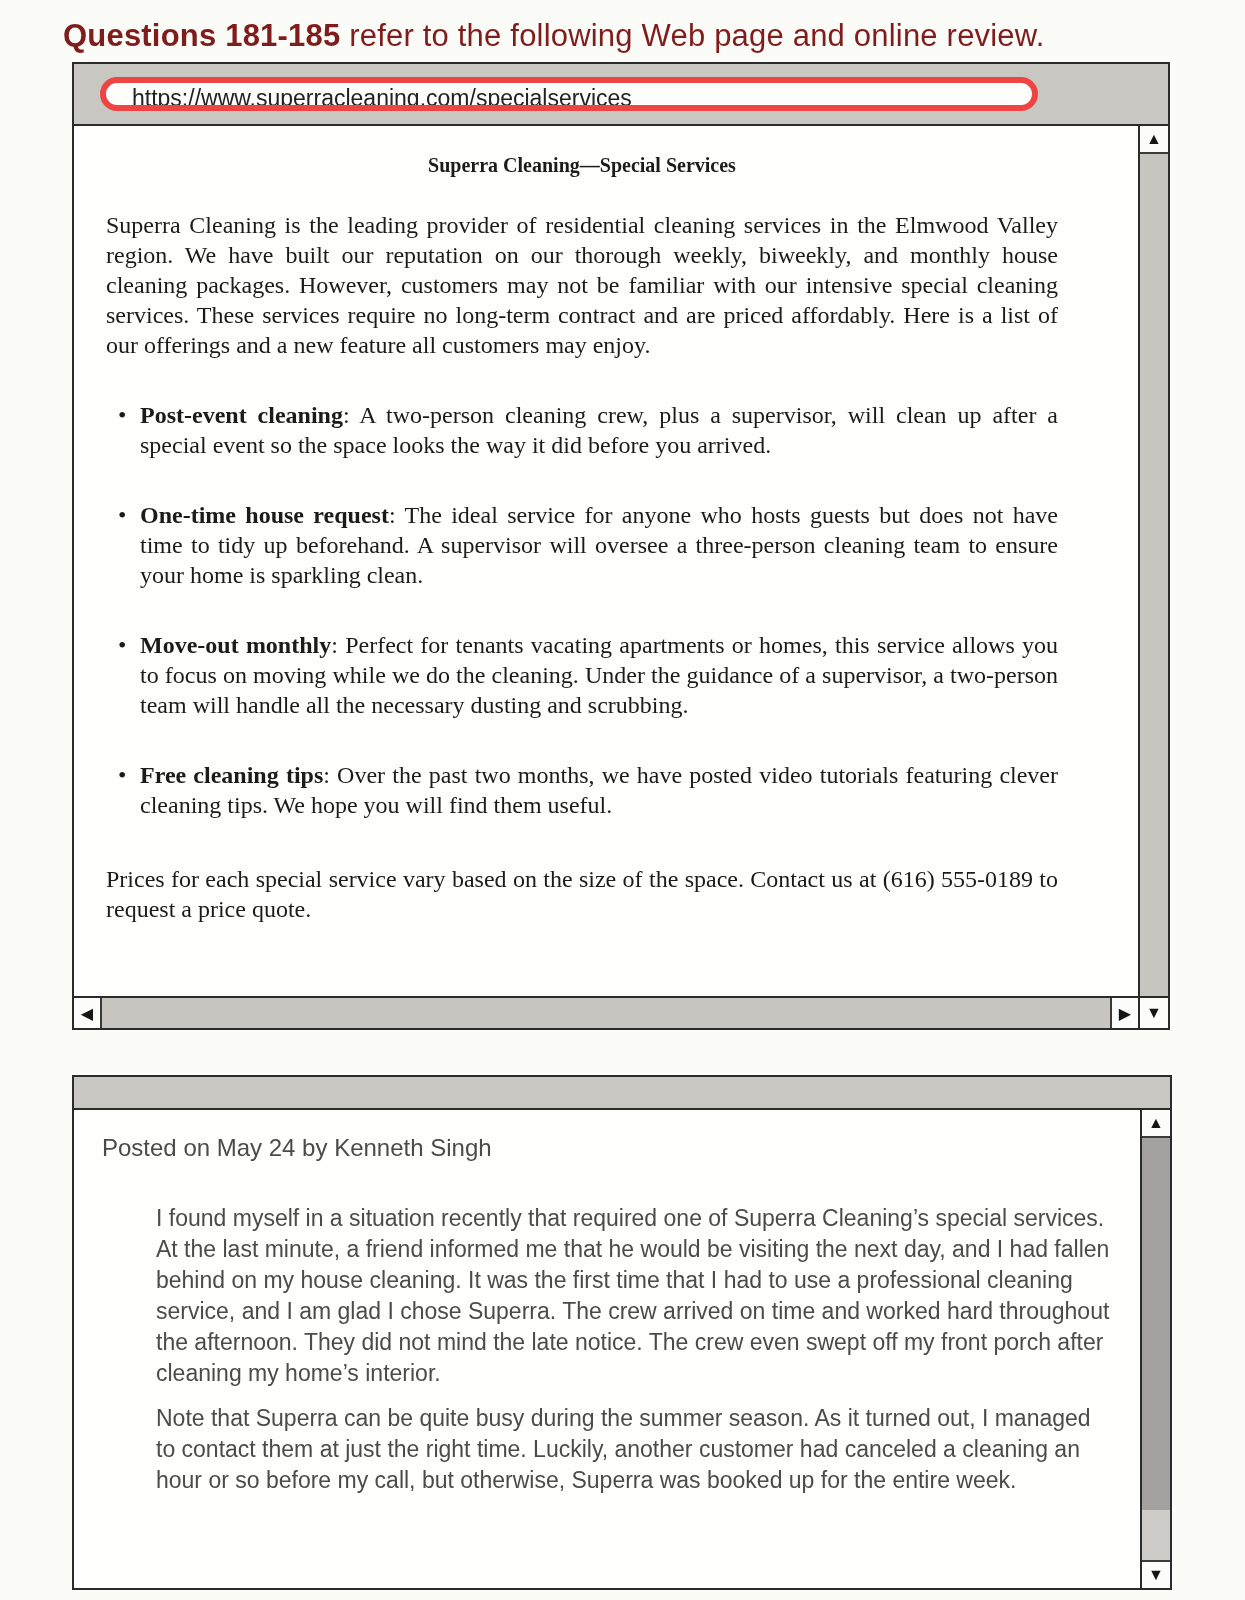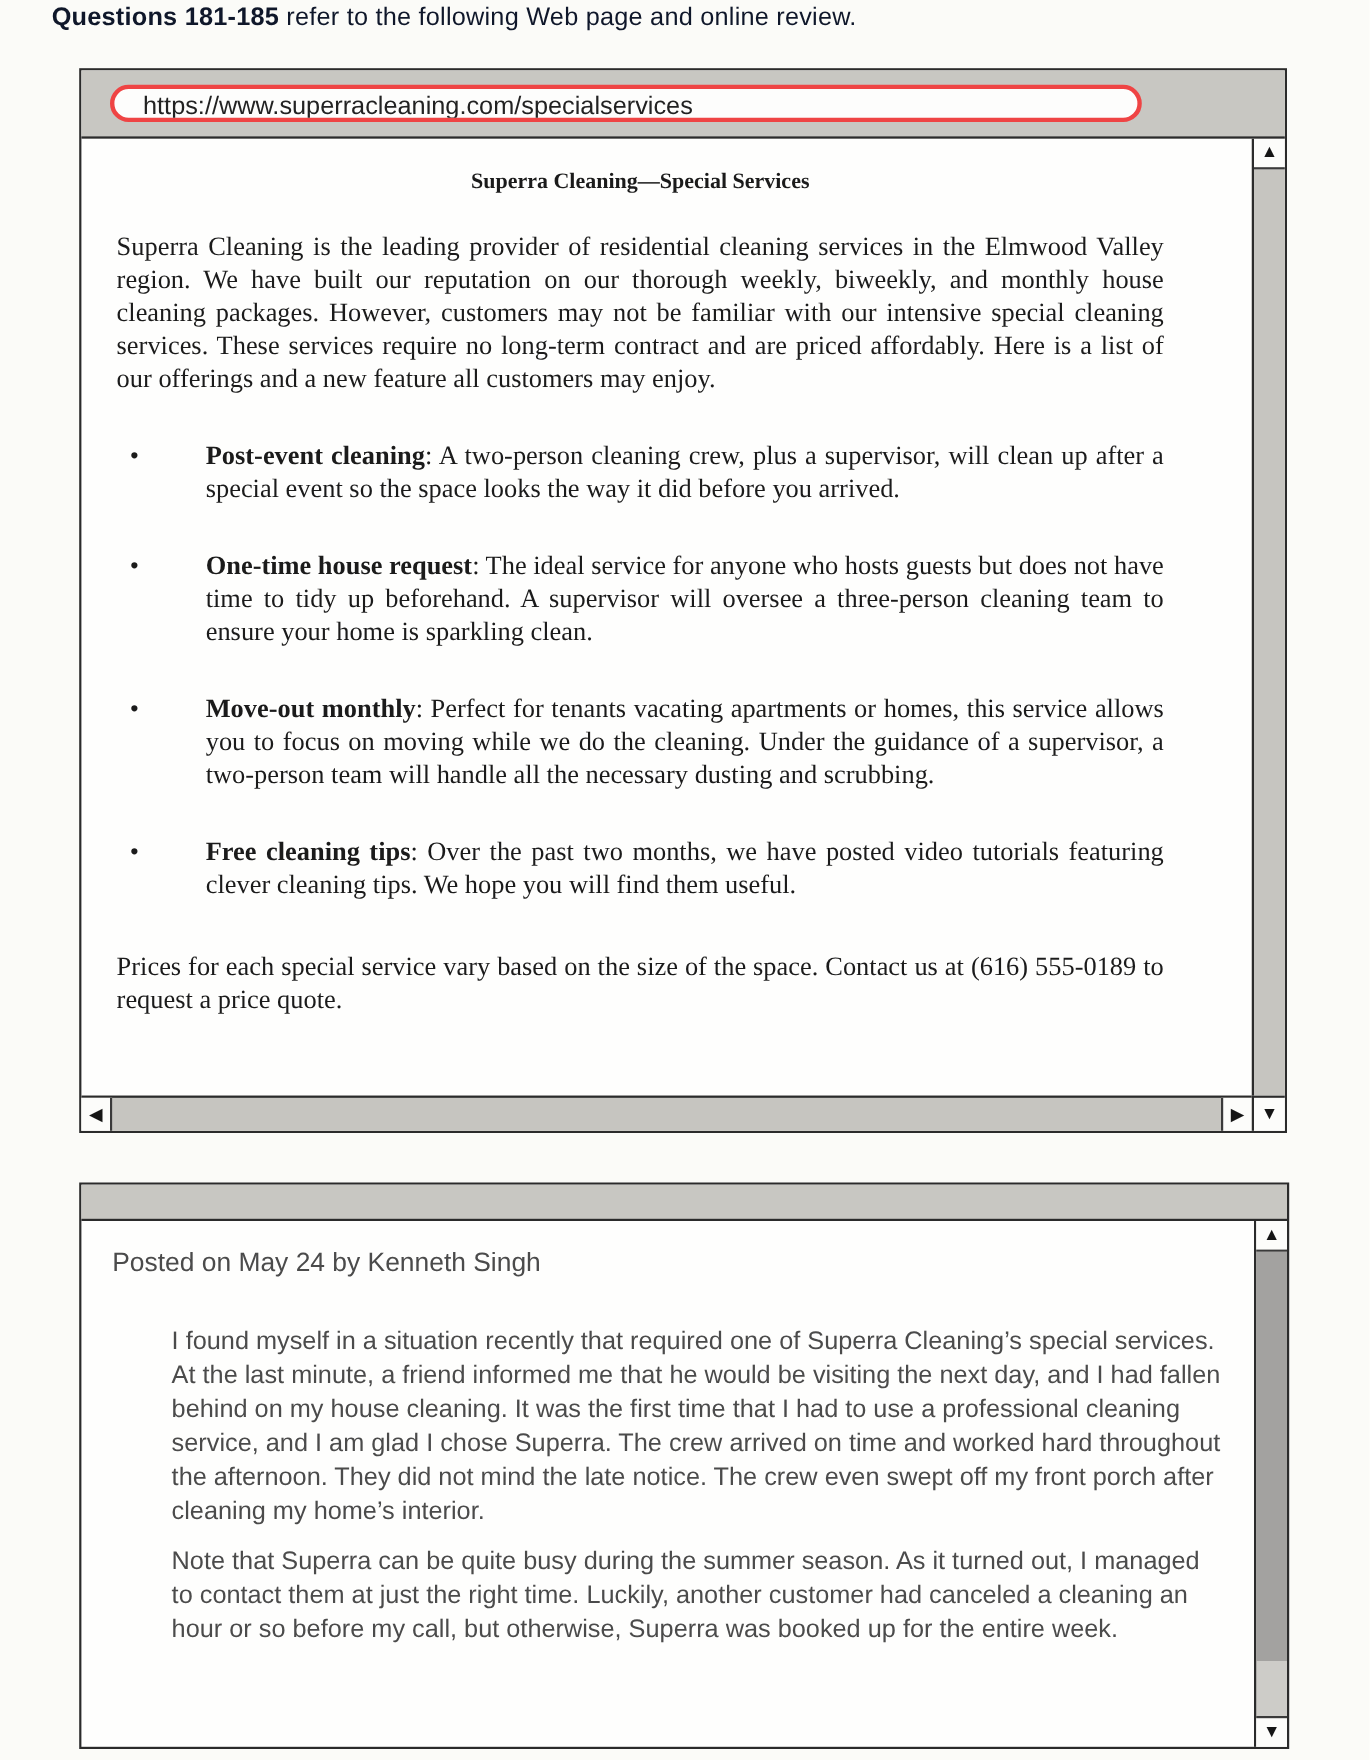--- a/index.html
+++ b/index.html
@@ -6,64 +6,64 @@
   html, body { margin: 0; padding: 0; }
   body {
     width: 1245px; height: 1600px;
     background: #fbfbf8;
     font-family: "Liberation Sans", sans-serif;
     position: relative;
     overflow: hidden;
   }
 
   .instruction {
-    position: absolute; left: 47px; top: 2px; margin: 0;
-    font-size: 23px; color: #0f172a; letter-spacing: 0.2px;
+    position: absolute; left: 47px; top: 2px; margin: 16px;
+    font-size: 31px; color: #7f1d1d; letter-spacing: 0.2px;
   }
   .instruction strong { font-weight: bold; }
 
   
   .browser-window {
     position: absolute; left: 72px; top: 62px;
     width: 1098px; height: 968px;
     border: 2px solid #2b2b2b; background: #fefefd;
     display: grid;
     grid-template-columns: 1fr 30px;
     grid-template-rows: 62px 1fr 32px;
   }
   .browser-titlebar {
     grid-column: 1 / 3; grid-row: 1;
     background: #c8c7c2; border-bottom: 2px solid #2b2b2b;
     position: relative;
   }
   .url-pill {
     position: absolute; left: 26px; top: 13px;
     width: 938px; height: 34px;
-    background: #fdfdfc; border: 4px solid #ef4444; border-radius: 19px;
+    background: #fdfdfc; border: 6px solid #ef4444; border-radius: 19px;
     font-size: 23px; line-height: 30px; color: #222;
     padding-left: 26px; white-space: nowrap; overflow: hidden;
   }
   .browser-content {
     grid-column: 1; grid-row: 2;
     font-family: "Liberation Serif", serif;
     font-size: 24px; color: #1b1b1b;
     padding: 22px 80px 0 32px;
     overflow: hidden;
   }
   .page-title {
     font-size: 20px; font-weight: bold; text-align: center;
     margin: 0; line-height: 34px;
   }
   .intro, .closing {
     text-align: justify; line-height: 30px; margin: 28px 0 0 0;
   }
   .closing { margin-top: 44px; }
   .svc { display: flex; margin-top: 40px; padding-left: 12px; }
   .svc-dot { flex: 0 0 22px; line-height: 30px; }
-  .svc-text { flex: 1; text-align: justify; line-height: 30px; margin-left: 47px; }
+  .svc-text { flex: 1; text-align: justify; line-height: 30px; }
   .svc-text strong { font-weight: bold; }
 
   
   .vscroll {
     grid-column: 2; grid-row: 2;
     border-left: 2px solid #2b2b2b; background: #c6c5c0;
     display: flex; flex-direction: column;
   }
   .sb-btn {
     height: 28px; flex: 0 0 28px;

